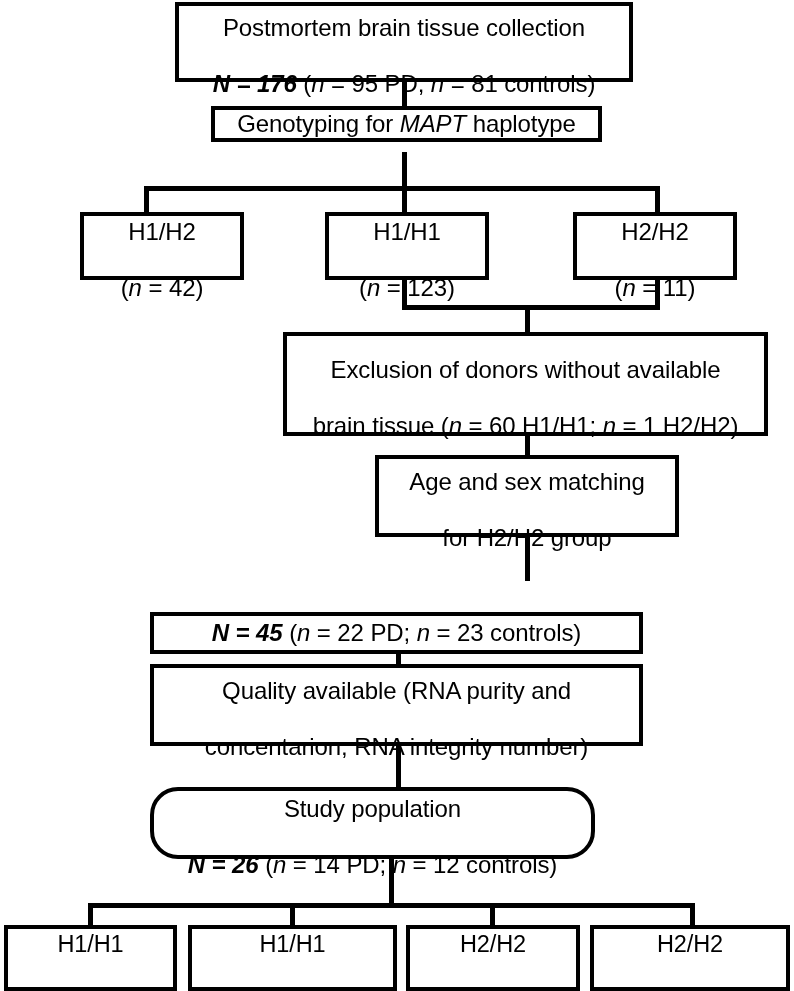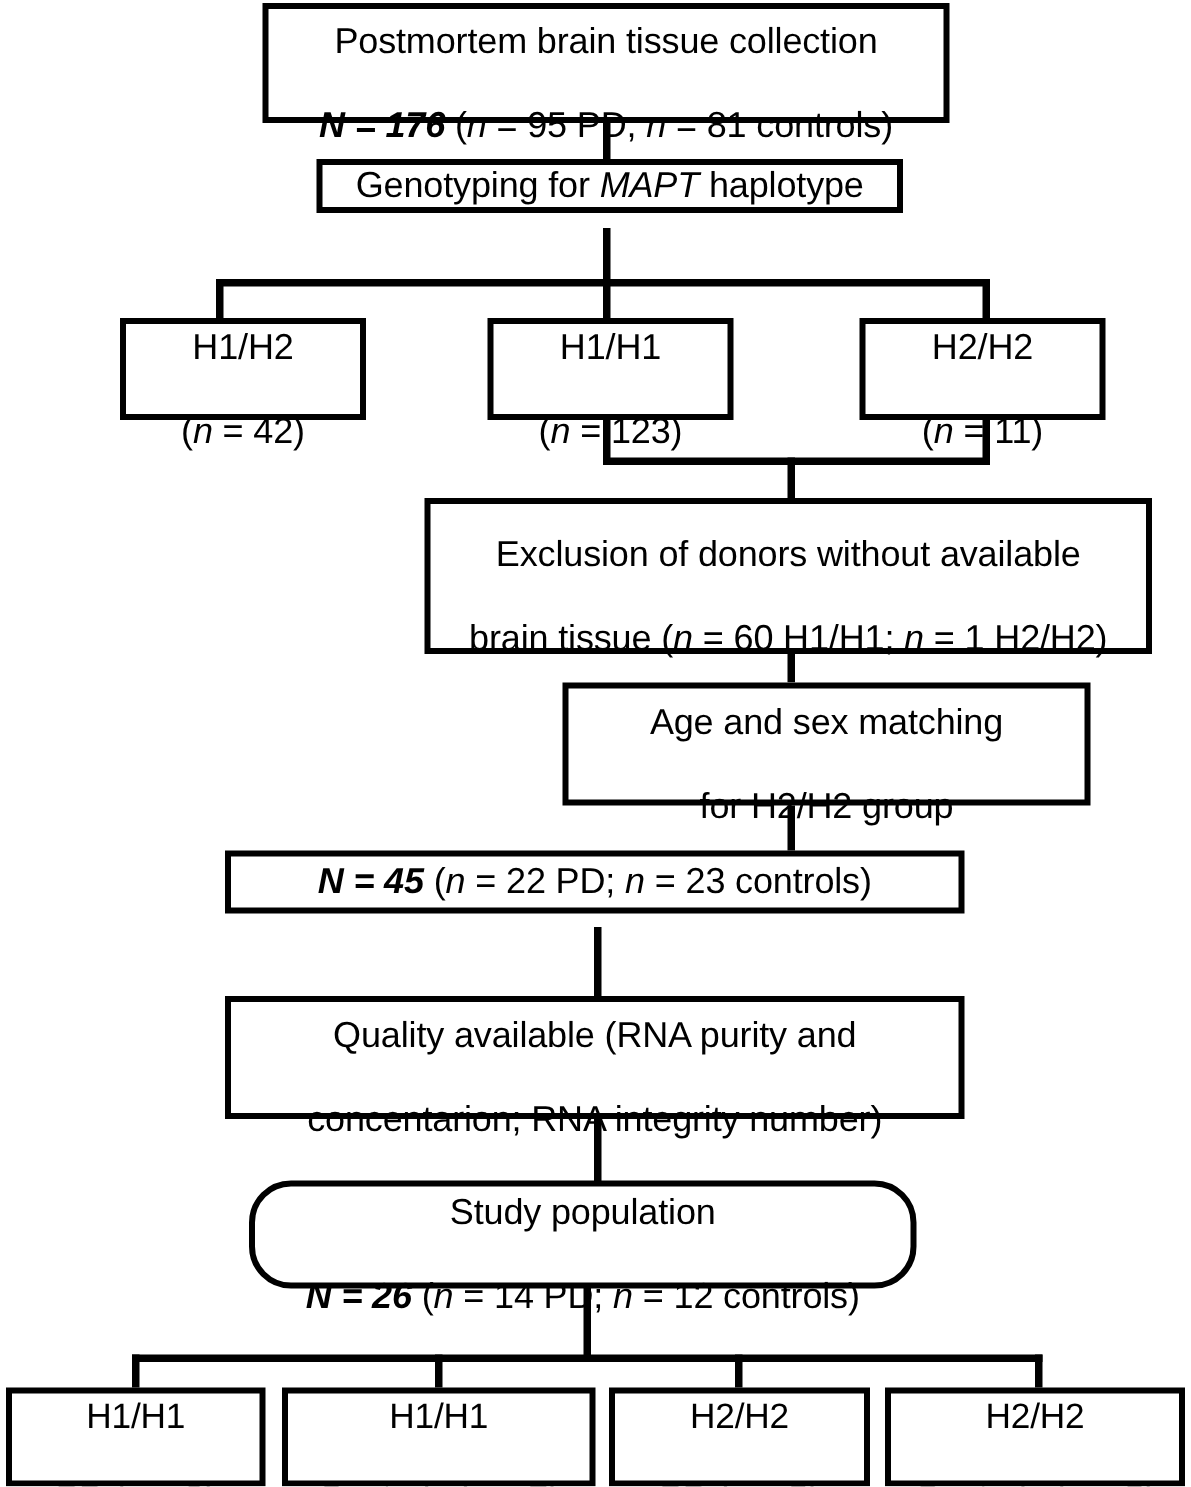--- a/index.html
+++ b/index.html
@@ -116,39 +116,39 @@
     </span>
   </div>
 
   <div class="node" style="left:283px; top:332px; width:485px; height:104px;">
     <span class="txt">
       <span>Exclusion of donors without available</span><br>
       <span>brain tissue (<i>n</i> = 60 H1/H1; <i>n</i> = 1 H2/H2)</span>
     </span>
   </div>
 
-  <div class="node" style="left:375px; top:455px; width:352px; height:82px;">
+  <div class="node" style="left:375px; top:455px; width:304px; height:82px;">
     <span class="txt">
       <span>Age and sex matching</span><br>
       <span>for H2/H2 group</span>
     </span>
   </div>
 
-  <div class="node" style="left:150px; top:567px; width:493px; height:42px;">
+  <div class="node" style="left:150px; top:612px; width:493px; height:42px;">
     <span class="txt"><span class="bi">N = 45</span><span>&nbsp;(<i>n</i> = 22 PD; <i>n</i> = 23 controls)</span></span>
   </div>
 
   <div class="node" style="left:150px; top:664px; width:493px; height:82px;">
     <span class="txt">
       <span>Quality available (RNA purity and</span><br>
       <span>concentarion; RNA integrity number)</span>
     </span>
   </div>
 
-  <div class="node" style="left:166px; top:787px; width:445px; height:72px;border-radius:28px;">
+  <div class="node" style="left:150px; top:787px; width:445px; height:72px;border-radius:28px;">
     <span class="txt">
       <span>Study population</span><br>
       <span class="bi">N = 26</span><span>&nbsp;(<i>n</i> = 14 PD; <i>n</i> = 12 controls)</span>
     </span>
   </div>
 
   <div class="node bottom" style="left:4px; top:925px; width:173px; height:66px;">
     <span class="txt">
       <span>H1/H1</span><br>
       <span>PD (<i>n</i> = 9)</span>

